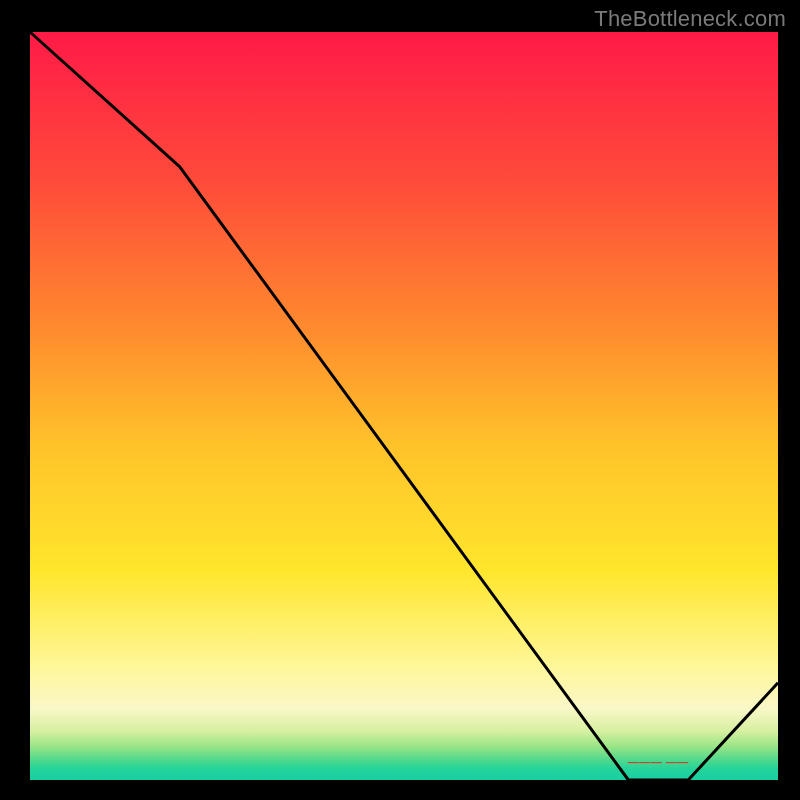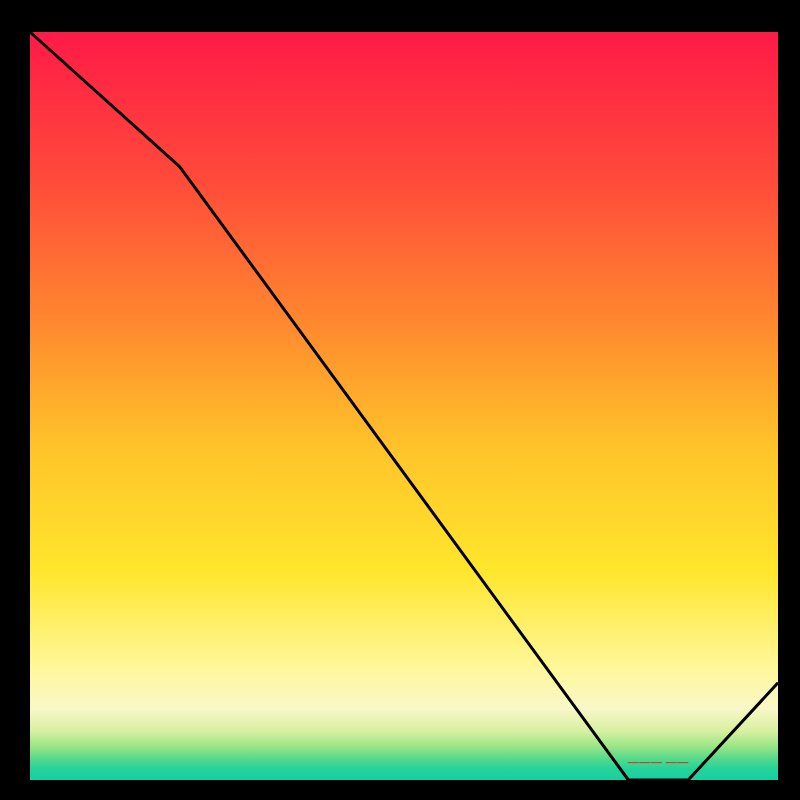--- a/index.html
+++ b/index.html
@@ -28,20 +28,21 @@
     font-family: Arial, Helvetica, sans-serif;
   }
   svg {
     display: block;
   }
 </style>
 </head>
 <body>
 
 <div class="wrap">
+  <div class="watermark">TheBottleneck.com</div>
   <svg id="chart-svg" width="800" height="800">
       <defs>
         <linearGradient id="bg-grad" x1="0" y1="0" x2="0" y2="1">
           <stop offset="0%" stop-color="#ff1a47"></stop>
           <stop offset="20%" stop-color="#ff4b3a"></stop>
           <stop offset="40%" stop-color="#ff8c2e"></stop>
           <stop offset="55.00000000000001%" stop-color="#ffc22a"></stop>
           <stop offset="72%" stop-color="#ffe62c"></stop>
           <stop offset="85%" stop-color="#fff79a"></stop>
           <stop offset="90.5%" stop-color="#f9f7c8"></stop>

